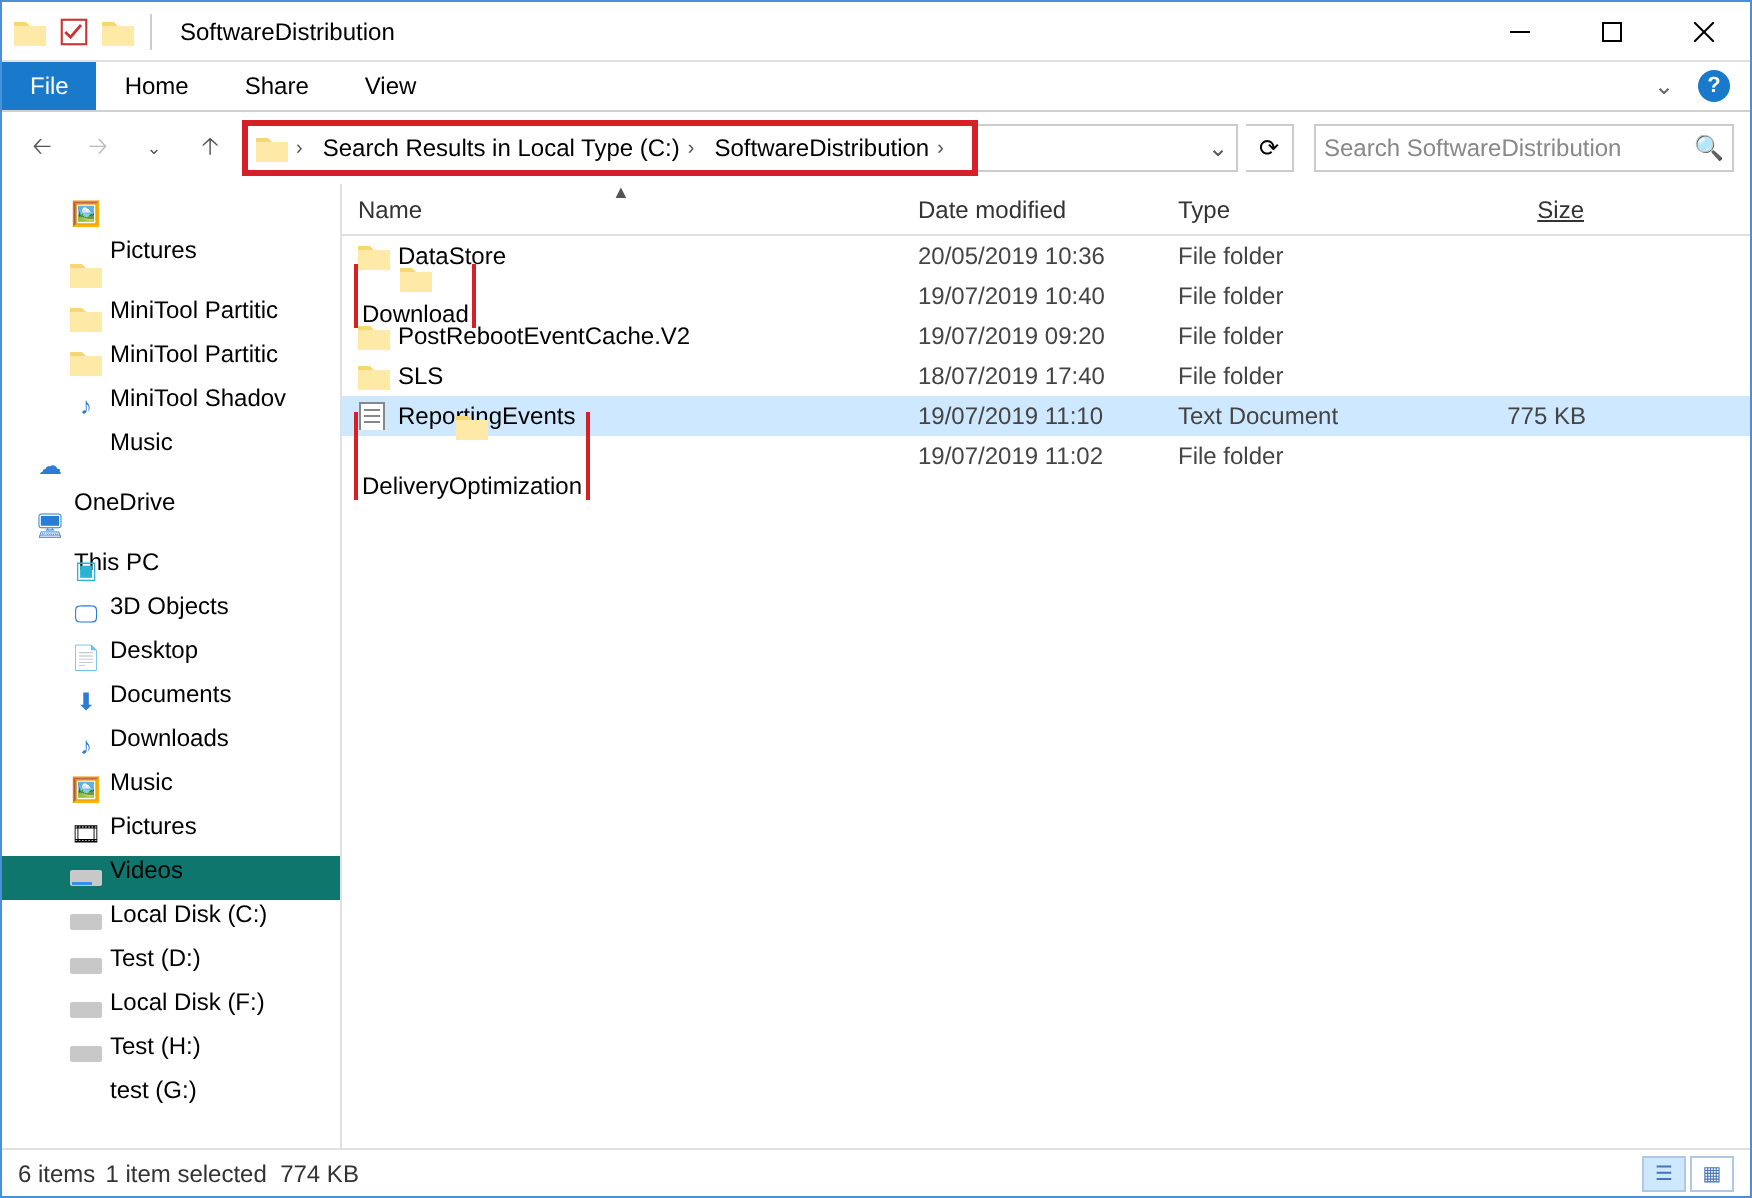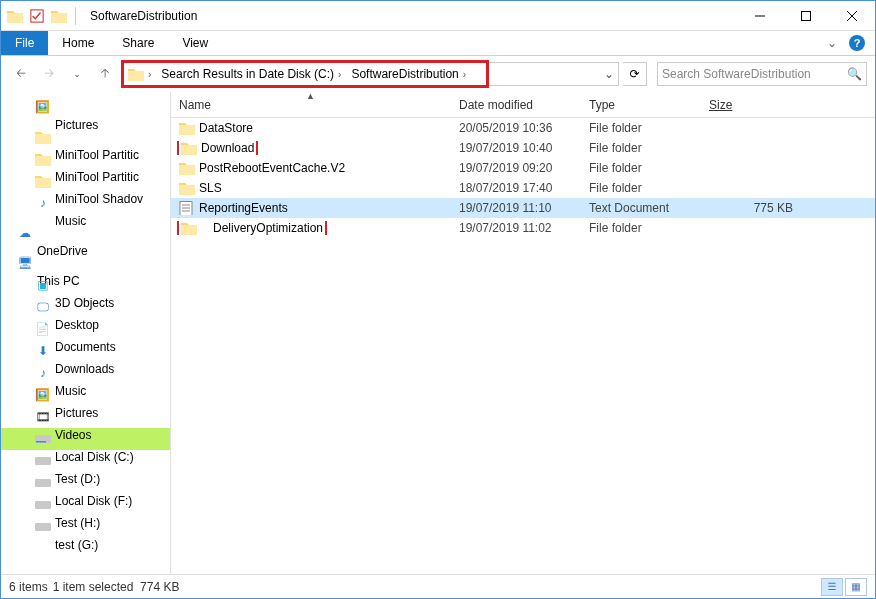--- a/index.html
+++ b/index.html
@@ -36,44 +36,44 @@
 .addrbar .dd { margin-left:auto; padding:0 4px; color:#555;}
 .refresh { width:24px;height:24px; border:1px solid #ccc; border-left:none; display:flex;align-items:center;justify-content:center;}
 .searchbox { width: 210px; height:24px; border:1px solid #ccc; margin-left:6px; display:flex; align-items:center; padding:0 4px; color:#888;}
 .searchbox .mag { margin-left:auto; color:#555;}
 
 
 .main { flex:1; display:flex; min-height:0; }
 .tree { width: 170px; border-right:1px solid #e0e0e0; overflow:auto; padding-top:4px; }
 .tree .item { display:flex; align-items:center; height:22px; padding-left:16px; gap:4px; cursor:default;}
 .tree .item.l2 { padding-left:34px; }
-.tree .item.selected { background:#bef264; }
+.tree .item.selected { background:#0f766e; }
 .tree .item .ticon { width:16px; height:16px; display:flex;align-items:center;justify-content:center; flex-shrink:0;}
 .tree .item .tlabel { white-space:nowrap; overflow:hidden; text-overflow:clip;margin-top:36px; }
 .tree .gap { height:8px; }
 
 .listview { flex:1; display:flex; flex-direction:column; }
 .cols { display:flex; height:26px; border-bottom:1px solid #e0e0e0; align-items:center; color:#333; }
 .cols .col { padding:0 8px; display:flex; align-items:center; height:100%; border-right:1px solid transparent; position:relative;}
 .cols .col .sort { font-size:9px; color:#555; position:absolute; top:-1px; left:50%; transform:translateX(-50%);}
 .col.name { width:280px; }
 .col.date { width:130px; }
 .col.type { width:120px;text-align:right; }
-.col.size { width:100px; text-align:right; text-decoration:underline;}
+.col.size { width:100px; text-align:right; justify-content:flex-end;text-decoration:underline;}
 
 .rows { flex:1; overflow:auto; }
 .row { display:flex; height:20px; align-items:center; }
 .row.selected { background:#cde8ff; }
 .row .cell { padding:0 8px; overflow:hidden; white-space:nowrap; }
 .row .cell.name { width:280px; display:flex; align-items:center; gap:4px;}
 .row .cell.date { width:130px; color:#444;}
 .row .cell.type { width:120px; color:#444;}
 .row .cell.size { width:100px; text-align:right; color:#444;}
 .row .ficon { width:16px; height:14px; flex-shrink:0;}
-.row .hl { position:relative; }
+.row .hl { position:relative;flex-direction:column; }
 .row .hl::after { content:""; position:absolute; top:-2px; left:-2px; right:-2px; bottom:-2px; border:2px solid #d62027; pointer-events:none;}
 
 
 .status { height:24px; border-top:1px solid #e0e0e0; display:flex; align-items:center; padding:0 8px; gap:5px; color:#333;}
 .status .viewbtns { margin-left:auto; display:flex; gap:2px;}
 .status .vbtn { width:22px; height:18px; border:1px solid #b0c8e8; display:flex;align-items:center;justify-content:center; font-size:10px; color:#4a76b8;}
 .status .vbtn.active { background:#cde8ff; }
 
 
 svg.folder path.tab { fill:#f7d774; }
@@ -147,21 +147,21 @@
   <div class="addr-wrap">
     <div class="addrbar">
       <span class="crumb">
           <svg class="folder" width="16" height="14" viewBox="0 0 16 14">
             <path class="tab" d="M0 2h6l2 2h8v10H0z"></path>
             <path class="body" d="M0 4h16v10H0z"></path>
           </svg>
           <span class="arrow">›</span>
         </span>
       <span class="crumb">
-          <span>Search Results in Date Disk (C:)</span>
+          <span>Search Results in Local Type (C:)</span>
           <span class="arrow">›</span>
         </span>
       <span class="crumb">
           <span>SoftwareDistribution</span>
           <span class="arrow">›</span>
         </span>
       <span class="dd">⌄</span>
     </div>
     <div class="addr-highlight"></div>
   </div>

